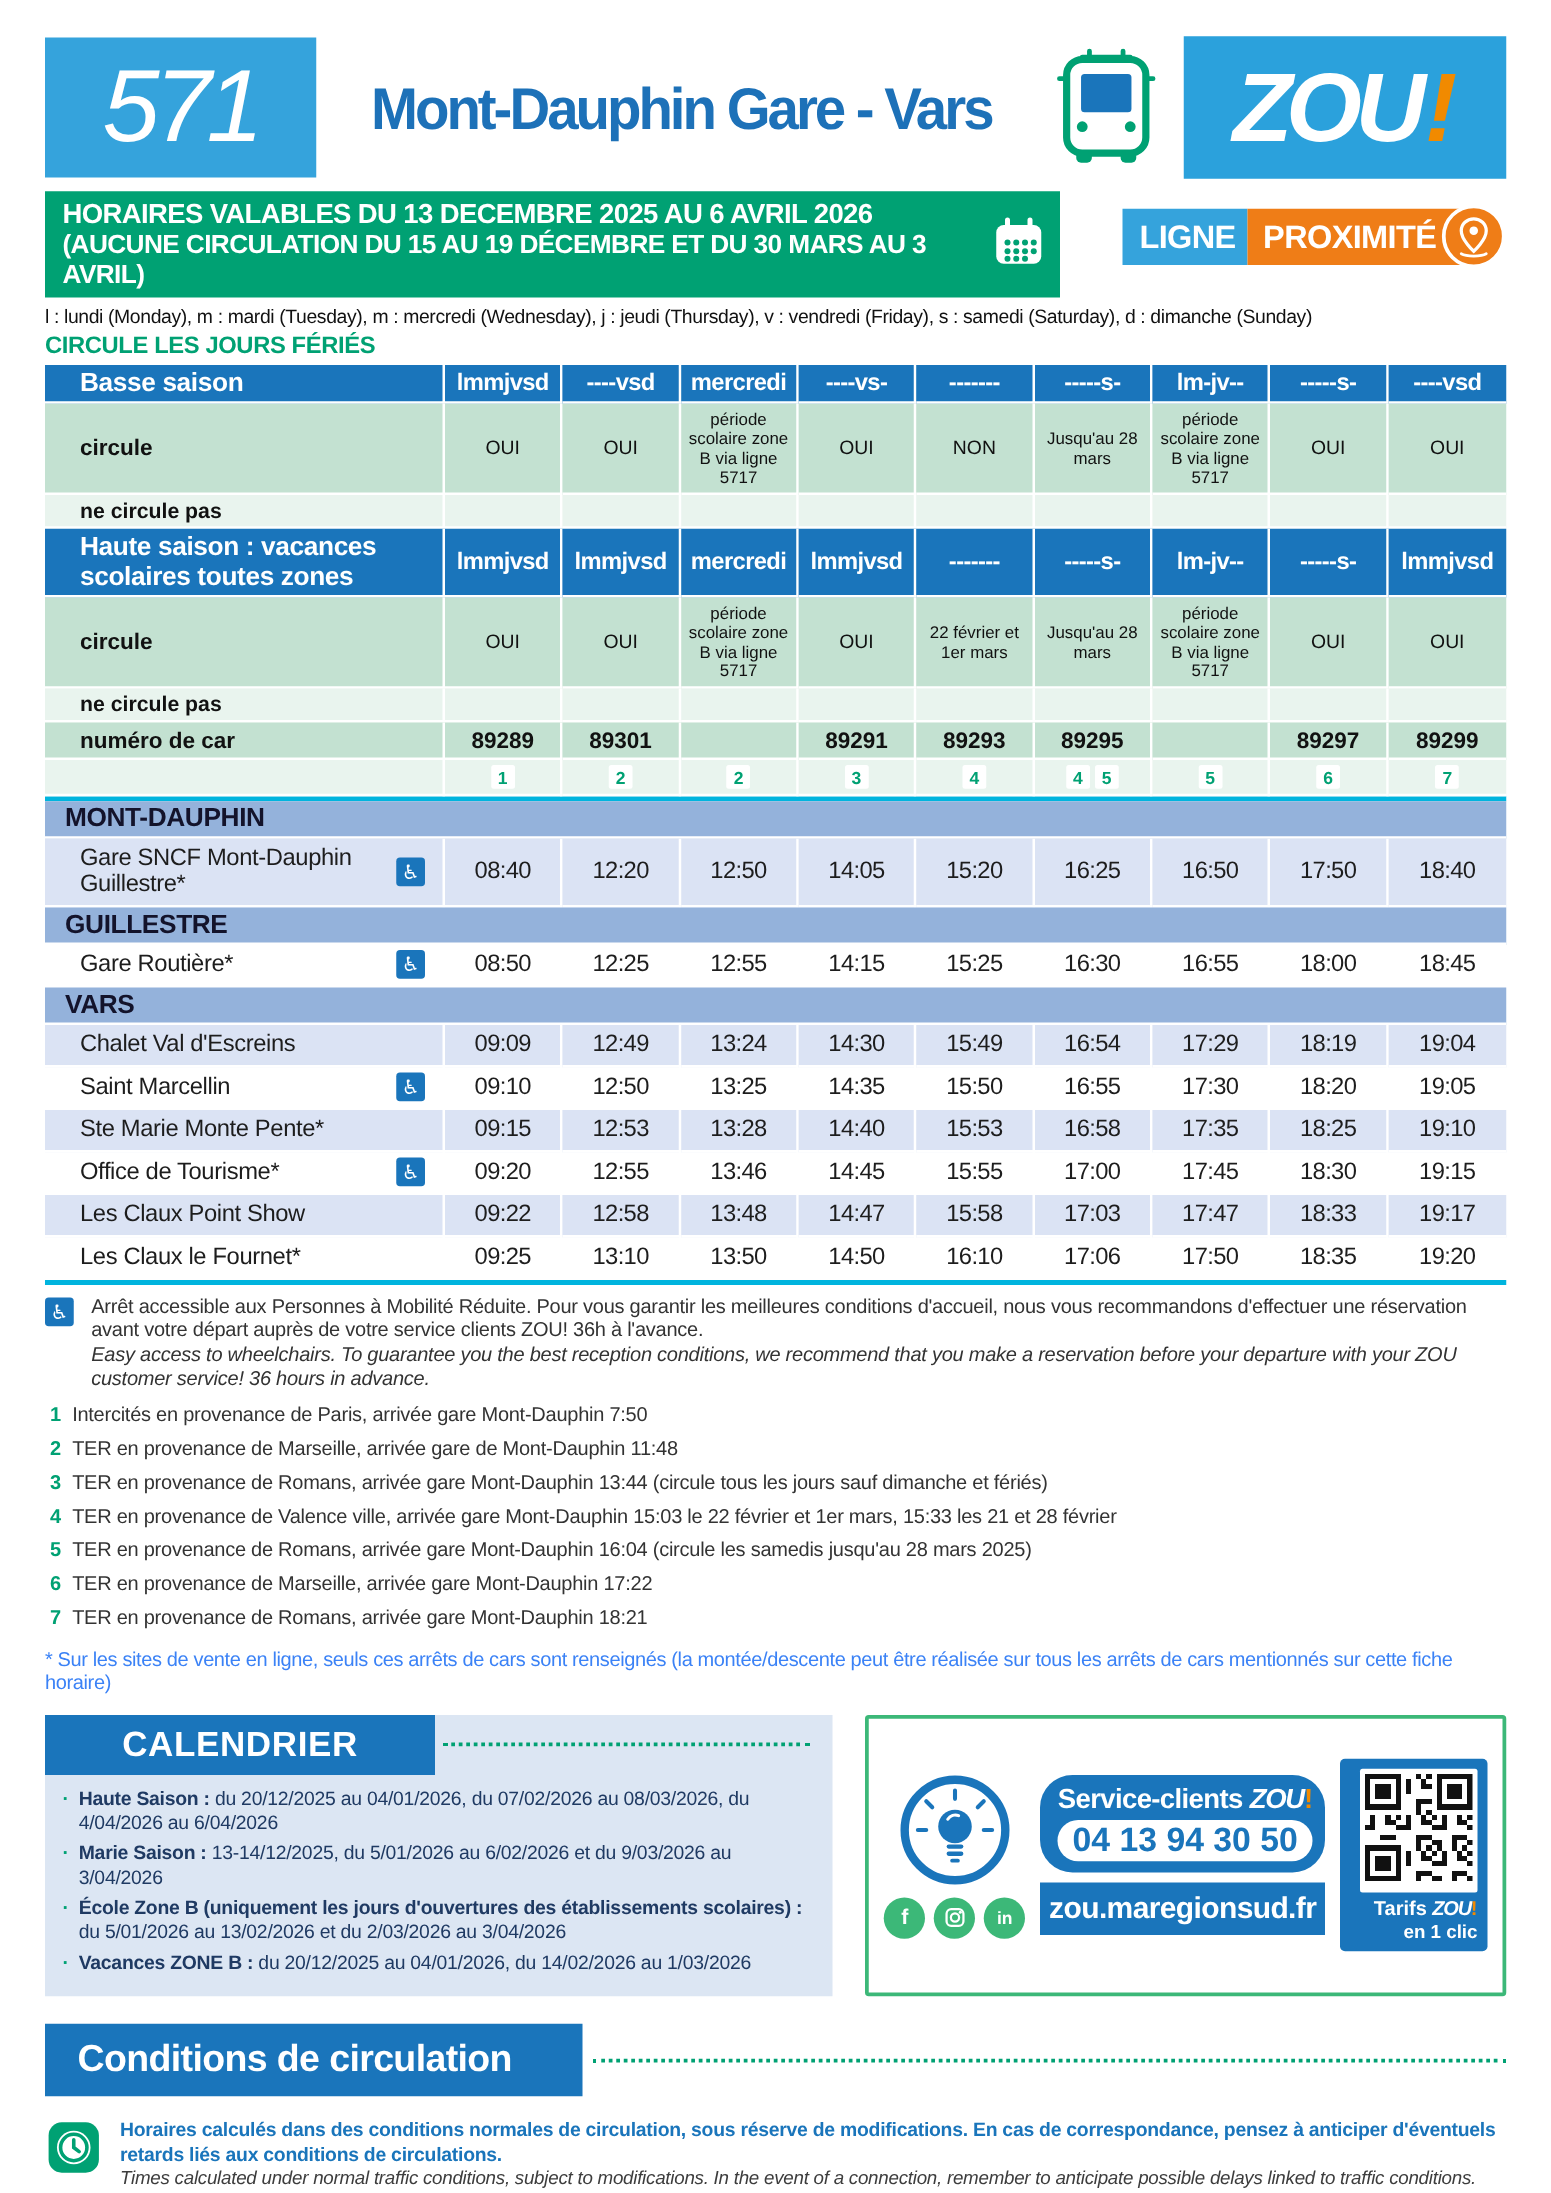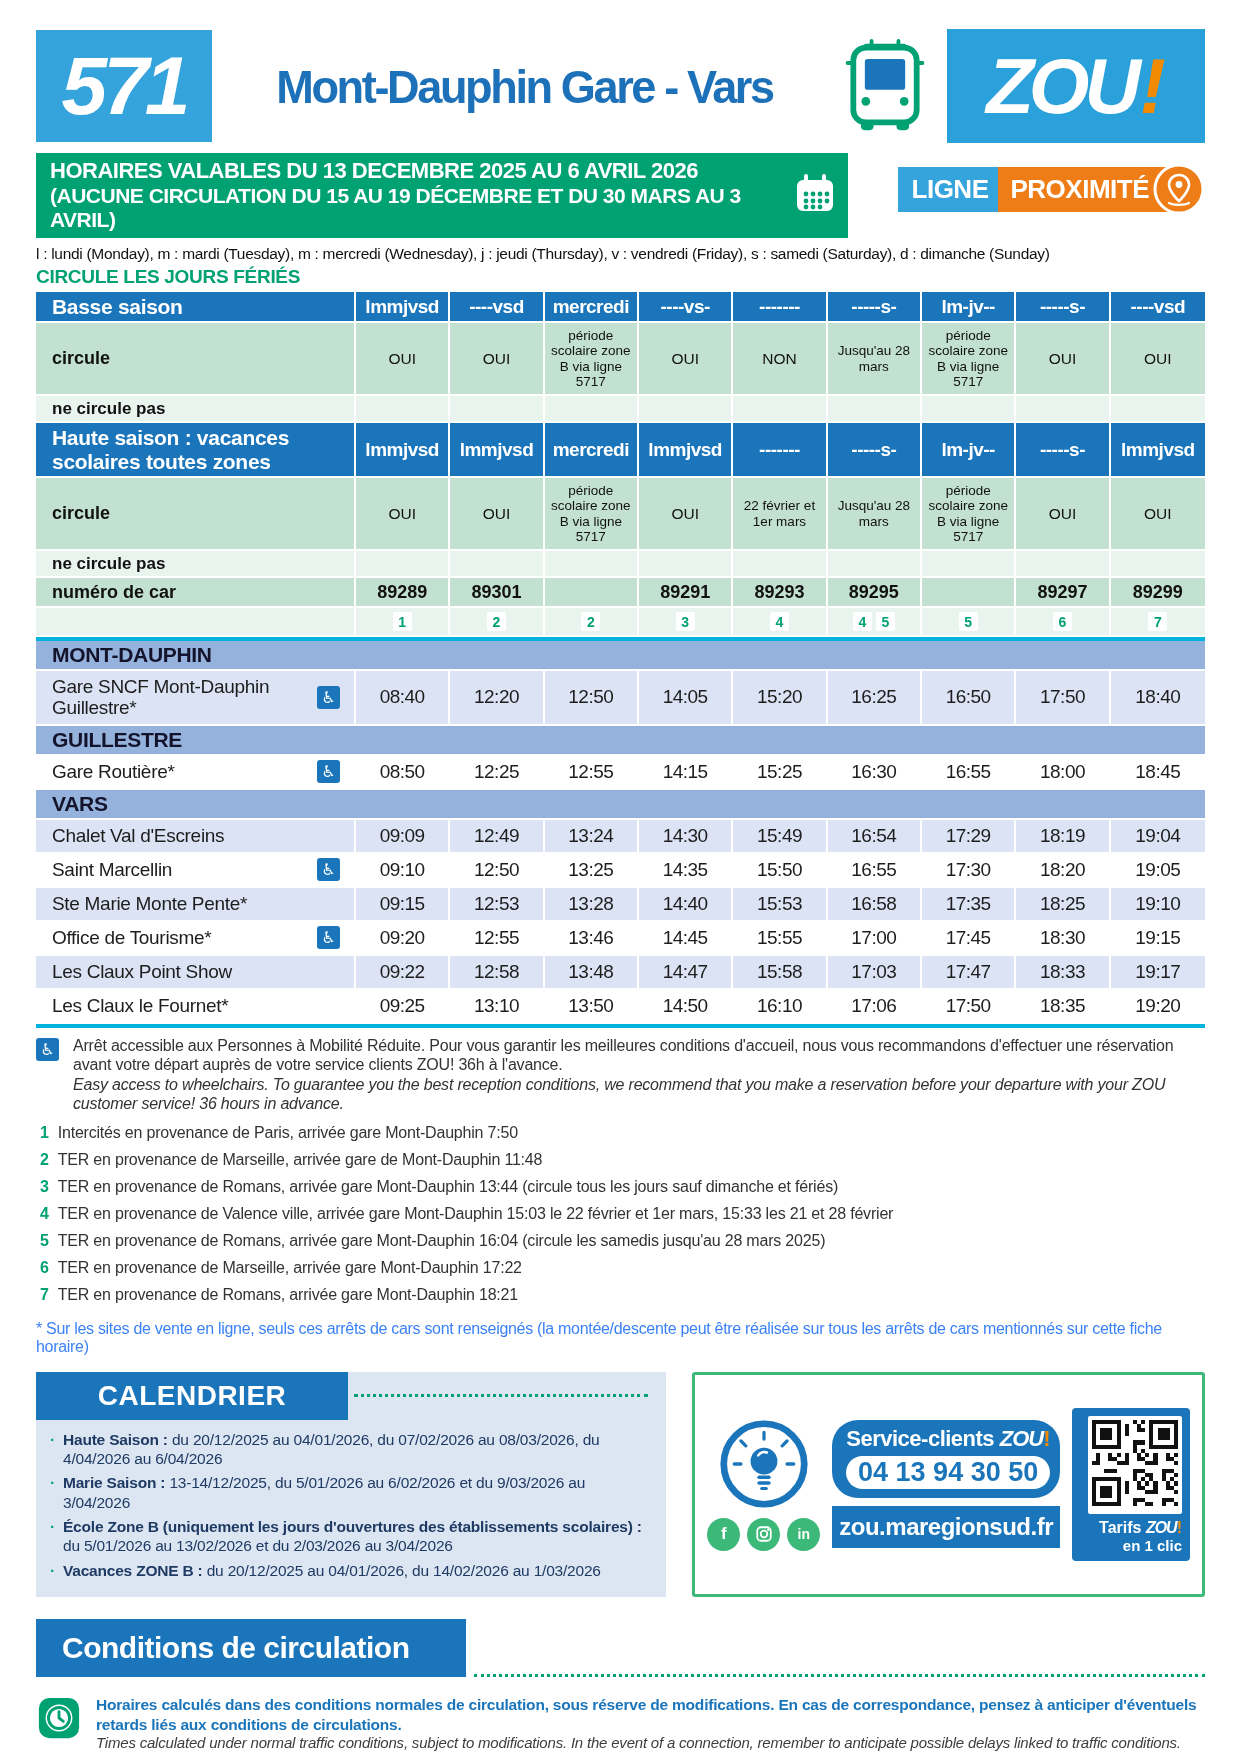--- a/index.html
+++ b/index.html
@@ -1,22 +1,22 @@
 <!DOCTYPE html>
 <html lang="fr"><head>
 <meta charset="utf-8">
 <style>
   html,body{margin:0;padding:0;background:#fff;}
   body{width:1241px;height:1754px;position:relative;font-family:"Liberation Sans",sans-serif;color:#1d1d1d;overflow:hidden;}
   .page{position:absolute;inset:0;padding:28px 36px 0 36px;box-sizing:border-box;}
 
   
   .hdr{display:flex;align-items:center;height:116px;}
-  .line-box{width:176px;height:112px;background:#35a3dc;color:#fff;display:flex;align-items:center;justify-content:center;
-            font-size:82px;font-weight:bold;font-style:italic;letter-spacing:-4px;flex:none;}
+  .line-box{width:217px;height:112px;background:#35a3dc;color:#fff;display:flex;align-items:center;justify-content:center;
+            font-size:82px;font-weight:normal;font-style:italic;letter-spacing:-4px;flex:none;}
   .route-title{flex:1;text-align:center;color:#1d71b8;font-size:47px;font-weight:bold;letter-spacing:-2.5px;transform:scaleX(.96);white-space:nowrap;}
   .bus-wrap{width:96px;height:104px;flex:none;margin-right:14px;}
   .zou-box{width:258px;height:114px;background:#2ba1dc;flex:none;display:flex;align-items:center;justify-content:center;}
   .zou-word{color:#fff;font-size:78px;font-weight:bold;font-style:italic;letter-spacing:-5px;}
   .zou-excl{color:#f18a00;font-size:78px;font-weight:bold;font-style:italic;margin-left:4px;}
 
   
   .banner-row{display:flex;margin-top:9px;align-items:flex-start;}
   .banner{background:#00a173;color:#fff;width:812px;min-height:56px;padding:5px 12px 6px 14px;box-sizing:border-box;
           font-weight:bold;display:flex;align-items:center;gap:10px;}
@@ -31,21 +31,21 @@
   
   .legend{margin-top:7px;font-size:15.5px;color:#111;letter-spacing:-0.3px;}
   .feries{margin-top:3px;color:#00a173;font-weight:bold;font-size:19px;letter-spacing:-0.3px;}
 
   
   .ttable{margin-top:4px;}
   .trow{display:grid;grid-template-columns:320px repeat(9,1fr);}
   .tc{border-right:2px solid #fff;border-bottom:2px solid #fff;display:flex;align-items:center;justify-content:center;
       text-align:center;min-height:0;box-sizing:border-box;padding:2px 2px;}
   .tc:last-child{border-right:none;}
-  .name-cell{justify-content:flex-start;text-align:left;padding-left:16px;padding-right:8px;}
+  .name-cell{justify-content:flex-start;text-align:left;padding-left:28px;padding-right:8px;}
   .row-header .tc{background:#1a75bb;color:#fff;min-height:31px;}
   .row-header .season-label{font-size:21px;font-weight:bold;letter-spacing:-0.3px;line-height:1.1;}
   .row-header .day-cell{font-size:19px;font-weight:bold;letter-spacing:-0.5px;}
   .row-header.tall .tc{min-height:55px;}
   .row-circule .tc{background:#c3e1d1;min-height:73px;}
   .row-circule .row-label{font-size:18px;font-weight:bold;color:#111;}
   .val-cell{font-size:13.5px;line-height:1.12;color:#111;}
   .val-cell.big{font-size:15.5px;}
   .row-necircule .tc{background:#e9f4ee;min-height:27px;}
   .row-necircule .row-label{font-size:17px;font-weight:bold;color:#111;}
@@ -102,21 +102,21 @@
              padding:1px 6px;letter-spacing:0;}
   .svc-site{background:#1a75bb;color:#fff;font-size:24px;font-weight:bold;text-align:center;padding:7px 4px;letter-spacing:-0.5px;}
   .qr-panel{flex:none;width:118px;background:#1a75bb;border-radius:4px;padding:8px 8px 7px;display:flex;
             flex-direction:column;align-items:flex-end;color:#fff;box-sizing:border-box;}
   .qr-white{background:#fff;padding:4px;border-radius:2px;}
   .qr-cap1{font-size:16px;font-weight:bold;margin-top:5px;}
   .qr-cap1 .zx{color:#f18a00;}
   .qr-cap2{font-size:15px;font-weight:bold;}
 
   
-  .cond-head{display:flex;align-items:flex-end;margin-top:22px;}
+  .cond-head{display:flex;align-items:center;margin-top:22px;}
   .cond-title{background:#1a75bb;color:#fff;font-size:30px;font-weight:bold;padding:12px 26px;letter-spacing:-0.5px;width:430px;box-sizing:border-box;}
   .cond-dots{flex:1;border-top:3px dotted #00a173;margin-left:8px;}
   .cond-items{margin-top:18px;}
   .cond-item{display:flex;gap:14px;margin-bottom:15px;align-items:flex-start;}
   .cond-icon{width:46px;height:46px;flex:none;}
   .cond-fr{color:#1a75bb;font-weight:bold;font-size:15.5px;letter-spacing:-0.2px;line-height:1.25;}
   .cond-en{color:#3d3d3d;font-style:italic;font-size:15px;letter-spacing:-0.2px;line-height:1.25;}
 </style>
 </head>
 <body>

